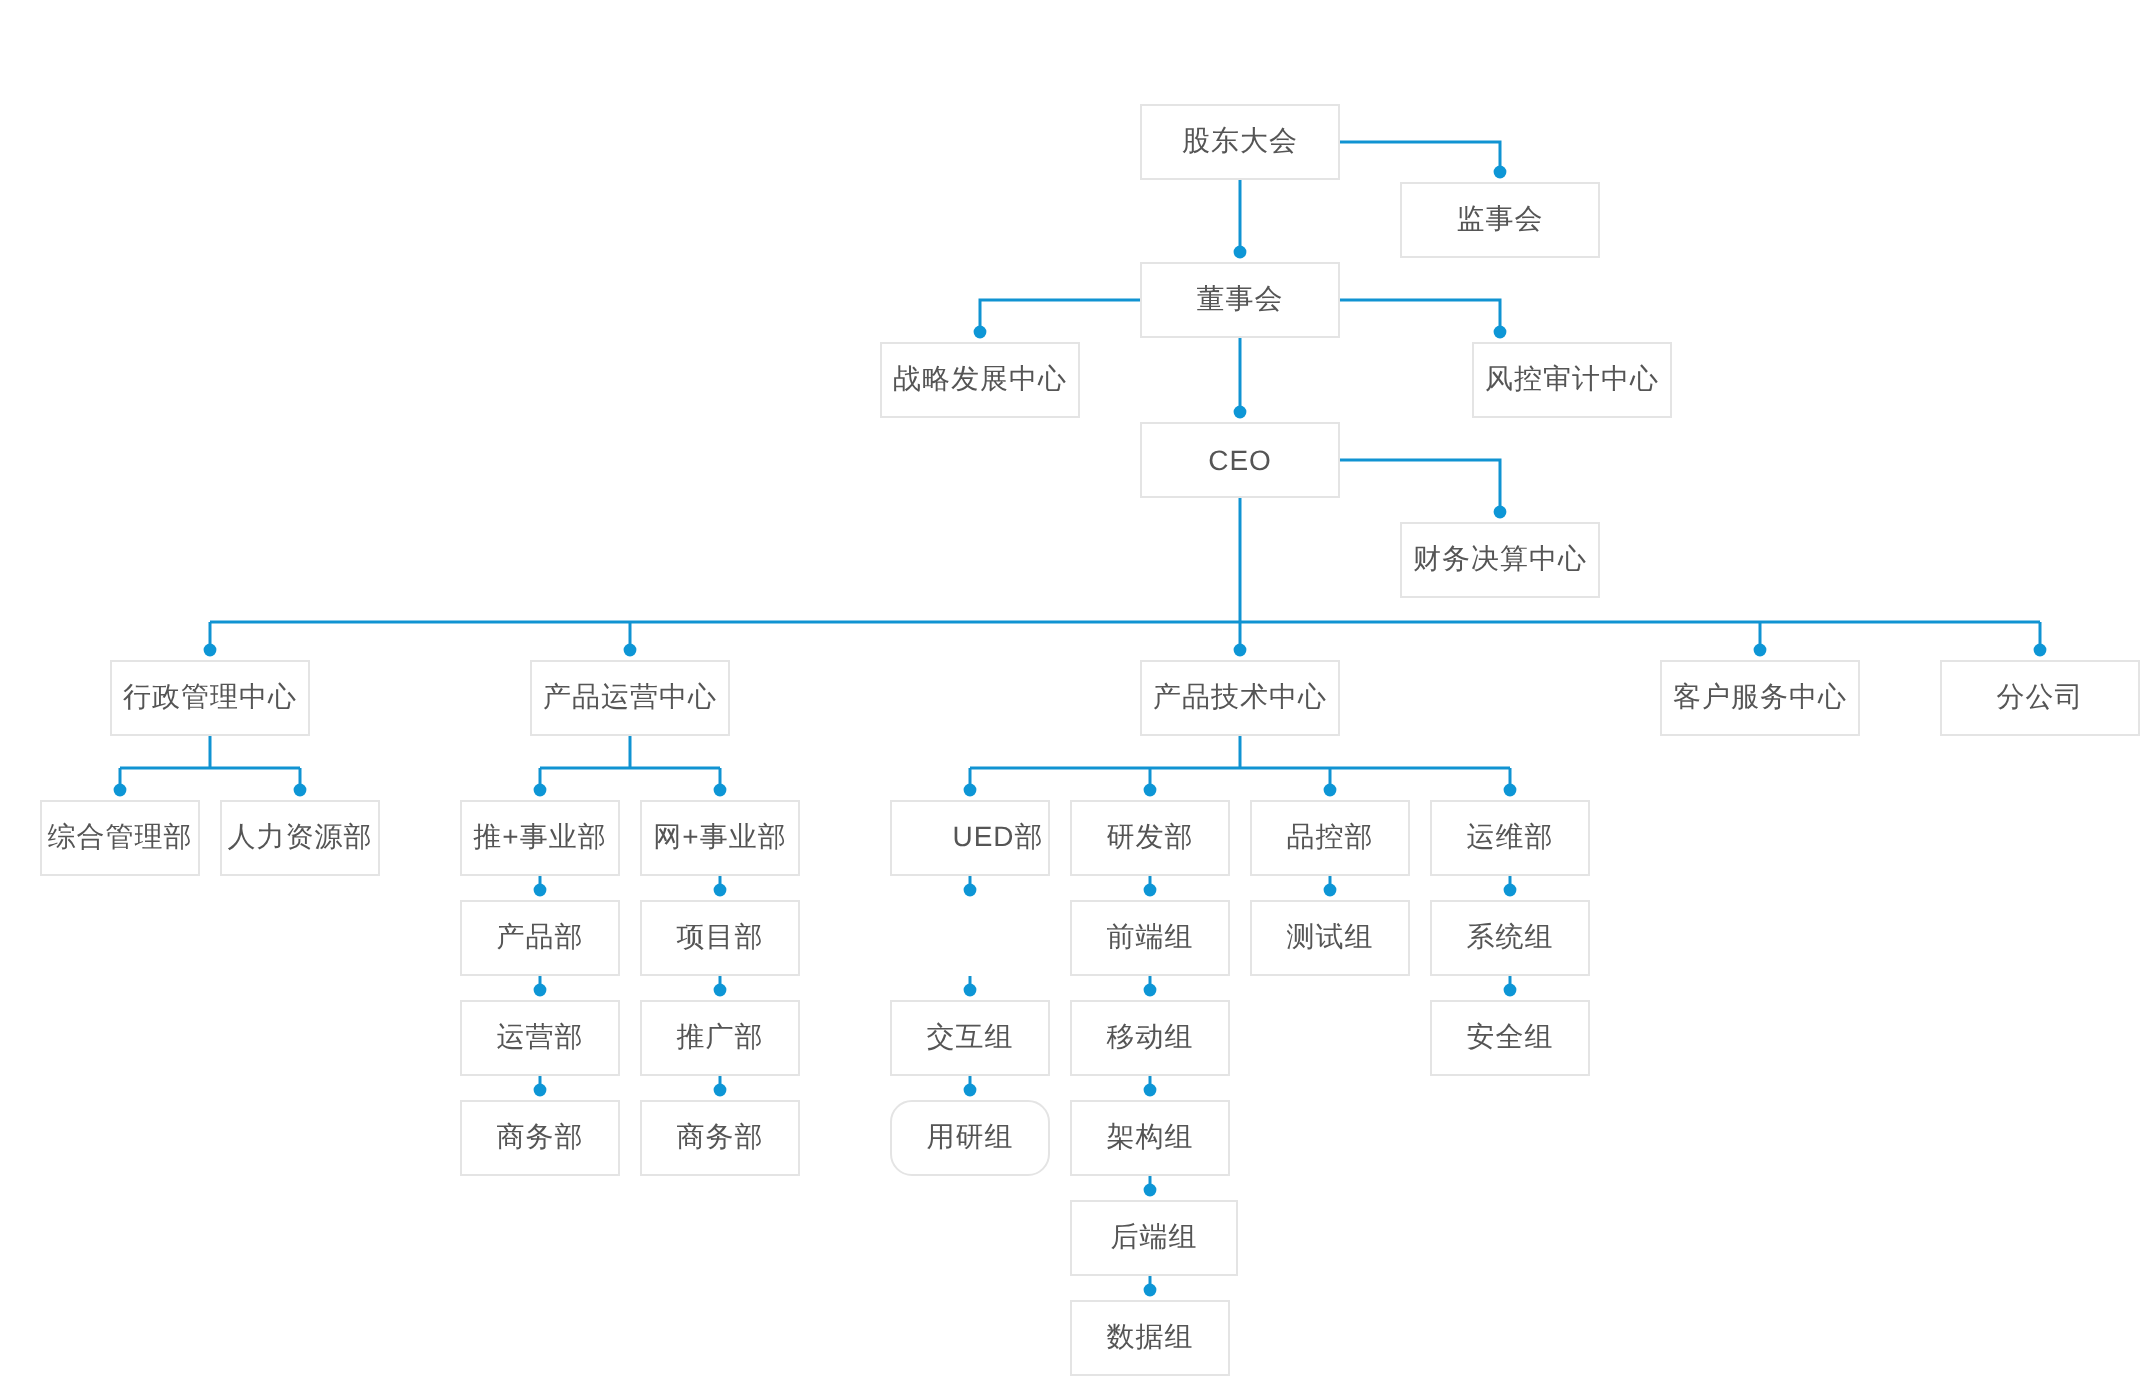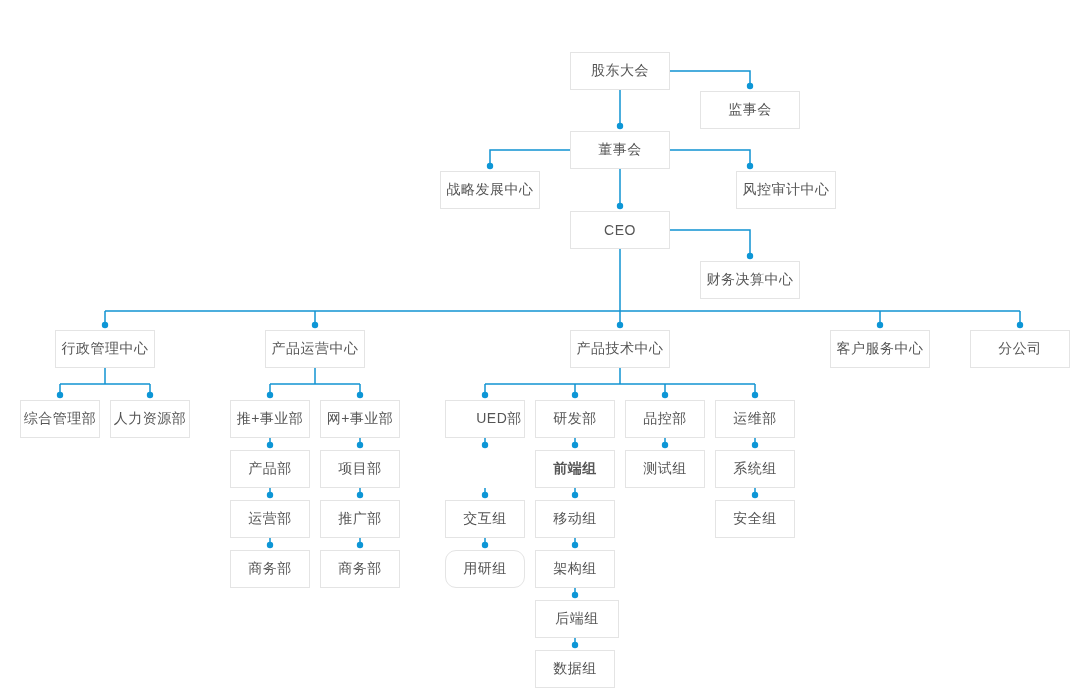--- a/index.html
+++ b/index.html
@@ -141,21 +141,21 @@
     <div class="node" style="left: 230px; top: 450px; width: 80px; height: 38px; border-color: rgb(228, 228, 228); background: rgb(255, 255, 255); color: rgb(85, 85, 85);">产品部</div>
     <div class="node" style="left: 320px; top: 450px; width: 80px; height: 38px; border-color: rgb(228, 228, 228); background: rgb(255, 255, 255); color: rgb(85, 85, 85);">项目部</div>
     <div class="node" style="left: 230px; top: 500px; width: 80px; height: 38px; border-color: rgb(228, 228, 228); background: rgb(255, 255, 255); color: rgb(85, 85, 85);">运营部</div>
     <div class="node" style="left: 320px; top: 500px; width: 80px; height: 38px; border-color: rgb(228, 228, 228); background: rgb(255, 255, 255); color: rgb(85, 85, 85);">推广部</div>
     <div class="node" style="left: 230px; top: 550px; width: 80px; height: 38px; border-color: rgb(228, 228, 228); background: rgb(255, 255, 255); color: rgb(85, 85, 85);">商务部</div>
     <div class="node" style="left: 320px; top: 550px; width: 80px; height: 38px; border-color: rgb(228, 228, 228); background: rgb(255, 255, 255); color: rgb(85, 85, 85);">商务部</div>
     <div class="node" style="left: 445px; top: 400px; width: 80px; height: 38px; border-color: rgb(228, 228, 228); background: rgb(255, 255, 255); color: rgb(85, 85, 85); padding-left: 28px;">UED部</div>
     <div class="node" style="left: 535px; top: 400px; width: 80px; height: 38px; border-color: rgb(228, 228, 228); background: rgb(255, 255, 255); color: rgb(85, 85, 85);">研发部</div>
     <div class="node" style="left: 625px; top: 400px; width: 80px; height: 38px; border-color: rgb(228, 228, 228); background: rgb(255, 255, 255); color: rgb(85, 85, 85);">品控部</div>
     <div class="node" style="left: 715px; top: 400px; width: 80px; height: 38px; border-color: rgb(228, 228, 228); background: rgb(255, 255, 255); color: rgb(85, 85, 85);">运维部</div>
-    <div class="node" style="left: 535px; top: 450px; width: 80px; height: 38px; border-color: rgb(228, 228, 228); background: rgb(255, 255, 255); color: rgb(85, 85, 85); font-weight: bold;">前端组</div>
+    <div class="node" style="left: 535px; top: 450px; width: 80px; height: 38px; border-color: rgb(228, 228, 228); background: rgb(255, 255, 255); color: rgb(85, 85, 85);">前端组</div>
     <div class="node" style="left: 625px; top: 450px; width: 80px; height: 38px; border-color: rgb(228, 228, 228); background: rgb(255, 255, 255); color: rgb(85, 85, 85);">测试组</div>
     <div class="node" style="left: 715px; top: 450px; width: 80px; height: 38px; border-color: rgb(228, 228, 228); background: rgb(255, 255, 255); color: rgb(85, 85, 85);">系统组</div>
     <div class="node" style="left: 445px; top: 500px; width: 80px; height: 38px; border-color: rgb(228, 228, 228); background: rgb(255, 255, 255); color: rgb(85, 85, 85);">交互组</div>
     <div class="node" style="left: 535px; top: 500px; width: 80px; height: 38px; border-color: rgb(228, 228, 228); background: rgb(255, 255, 255); color: rgb(85, 85, 85);">移动组</div>
     <div class="node" style="left: 715px; top: 500px; width: 80px; height: 38px; border-color: rgb(228, 228, 228); background: rgb(255, 255, 255); color: rgb(85, 85, 85);">安全组</div>
     <div class="node" style="left: 445px; top: 550px; width: 80px; height: 38px; border-color: rgb(228, 228, 228); background: rgb(255, 255, 255); color: rgb(85, 85, 85); border-radius: 11px;">用研组</div>
     <div class="node" style="left: 535px; top: 550px; width: 80px; height: 38px; border-color: rgb(228, 228, 228); background: rgb(255, 255, 255); color: rgb(85, 85, 85);">架构组</div>
     <div class="node" style="left: 535px; top: 600px; width: 84px; height: 38px; border-color: rgb(228, 228, 228); background: rgb(255, 255, 255); color: rgb(85, 85, 85);">后端组</div>
     <div class="node" style="left: 535px; top: 650px; width: 80px; height: 38px; border-color: rgb(228, 228, 228); background: rgb(255, 255, 255); color: rgb(85, 85, 85);">数据组</div>
   </div>

